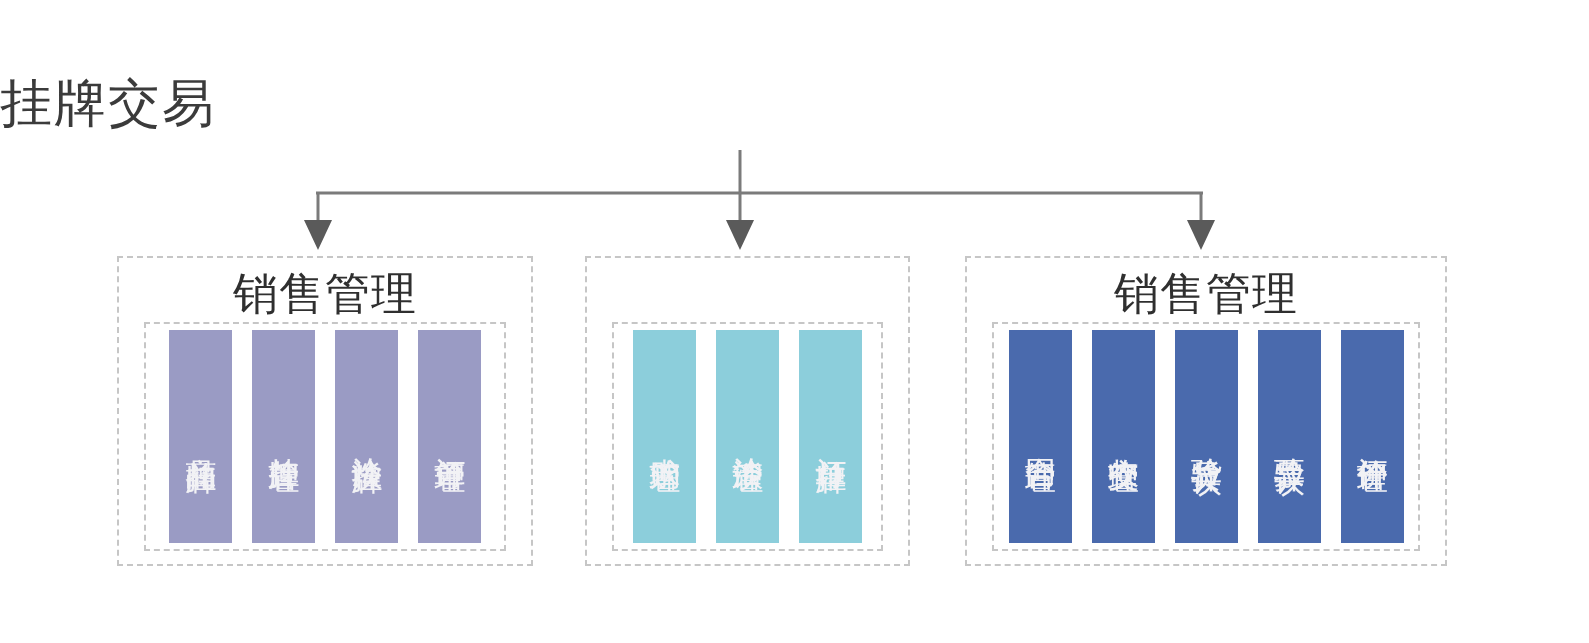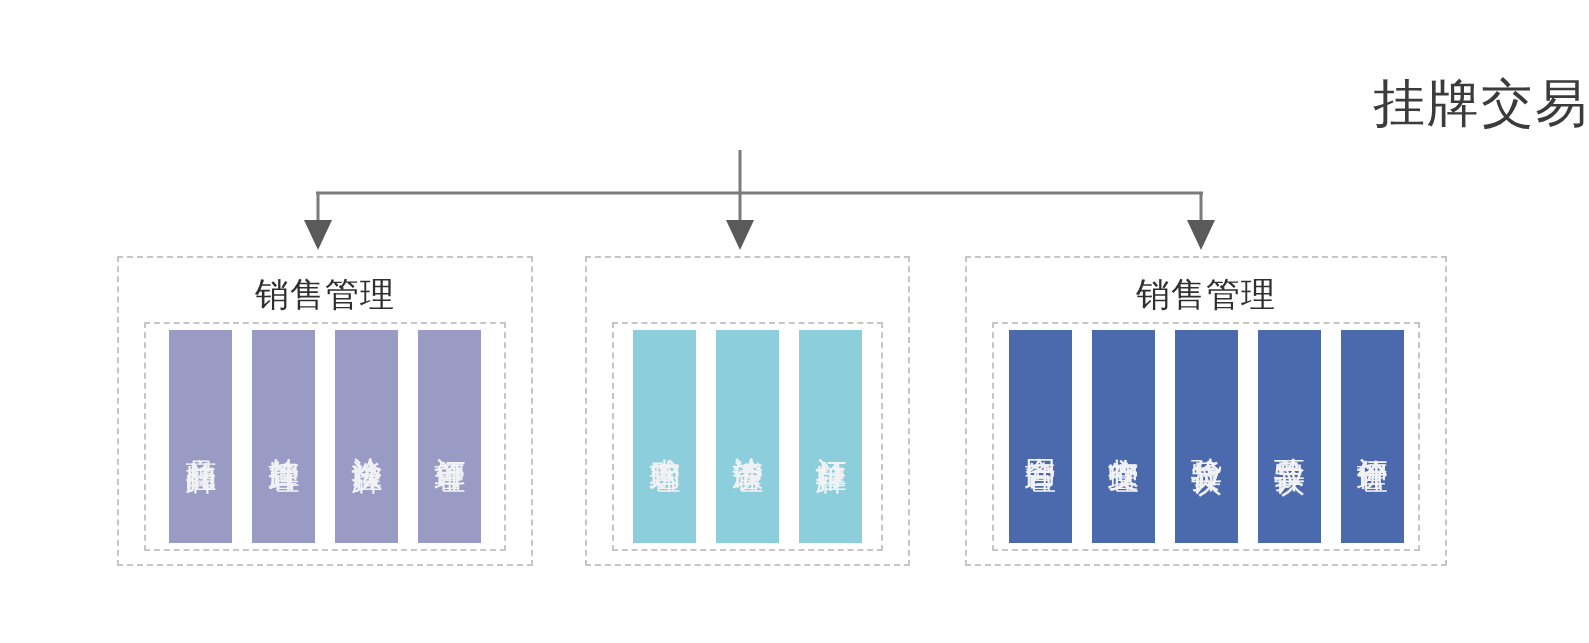--- a/index.html
+++ b/index.html
@@ -17,21 +17,21 @@
     background: #ffffff;
     overflow: hidden;
   }
 
   
   .root-title {
     position: absolute;
     left: 0;
     top: 72px;
     width: 1589px;
-    text-align: right;
+    text-align: left;
     font-size: 52px;
     line-height: 62px;
     color: #3b3b3b;
     letter-spacing: 2px;
     font-weight: 400;
     white-space: nowrap;
   }
 
   
   .connector-svg {
@@ -51,21 +51,21 @@
     border: 2px dashed #c6c6c6;
     box-sizing: border-box;
     background: #ffffff;
   }
   .group-title {
     position: absolute;
     left: 0;
     top: 14px;
     width: 100%;
     text-align: center;
-    font-size: 34px;
+    font-size: 45px;
     line-height: 44px;
     color: #2f2f2f;
     white-space: nowrap;
     letter-spacing: 1px;
   }
   .items-box {
     position: absolute;
     left: 25px;
     right: 25px;
     top: 64px;

